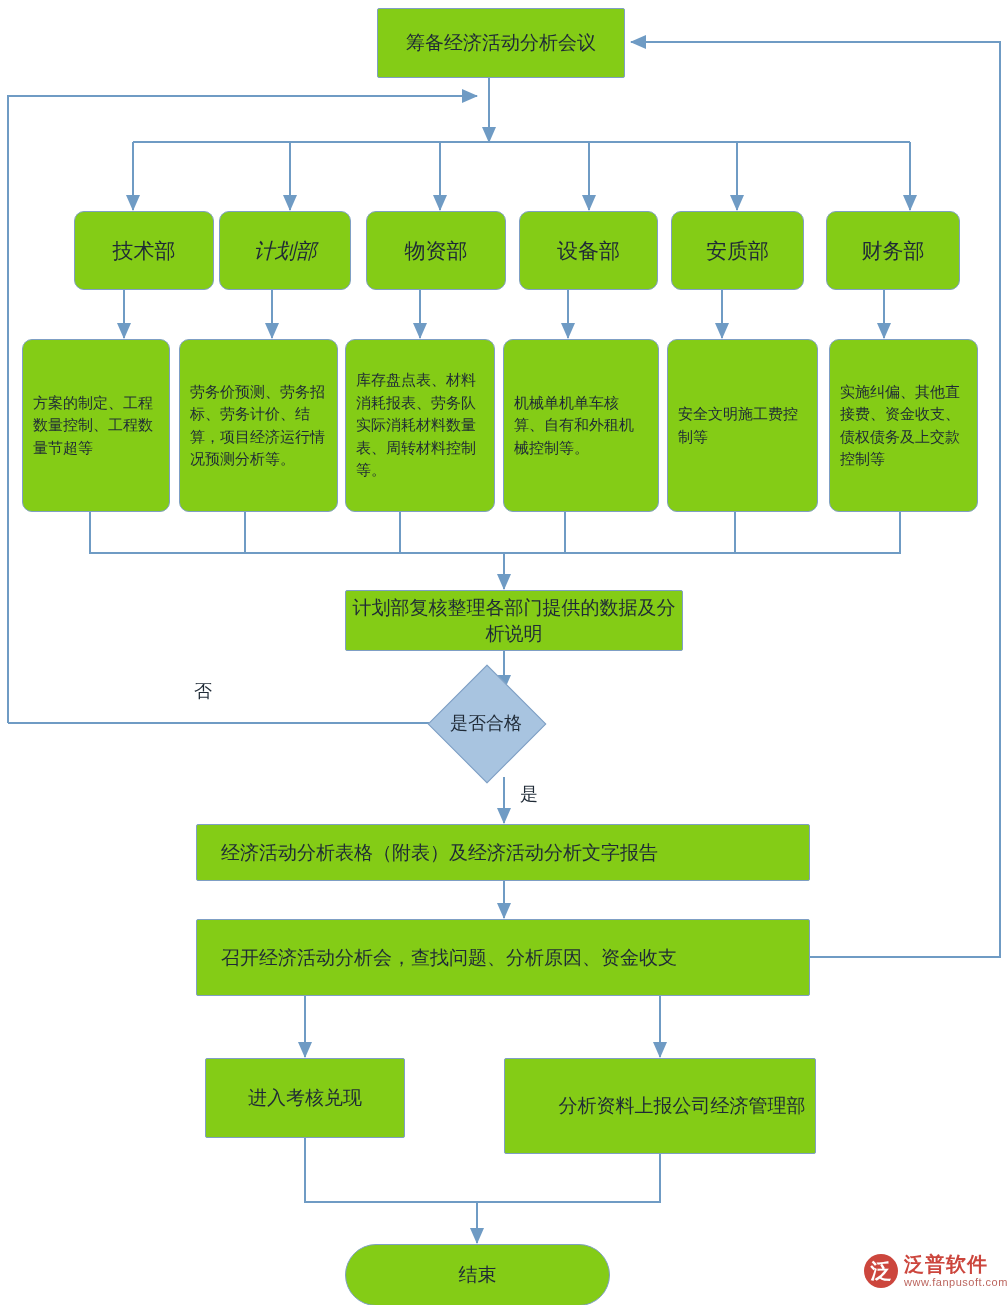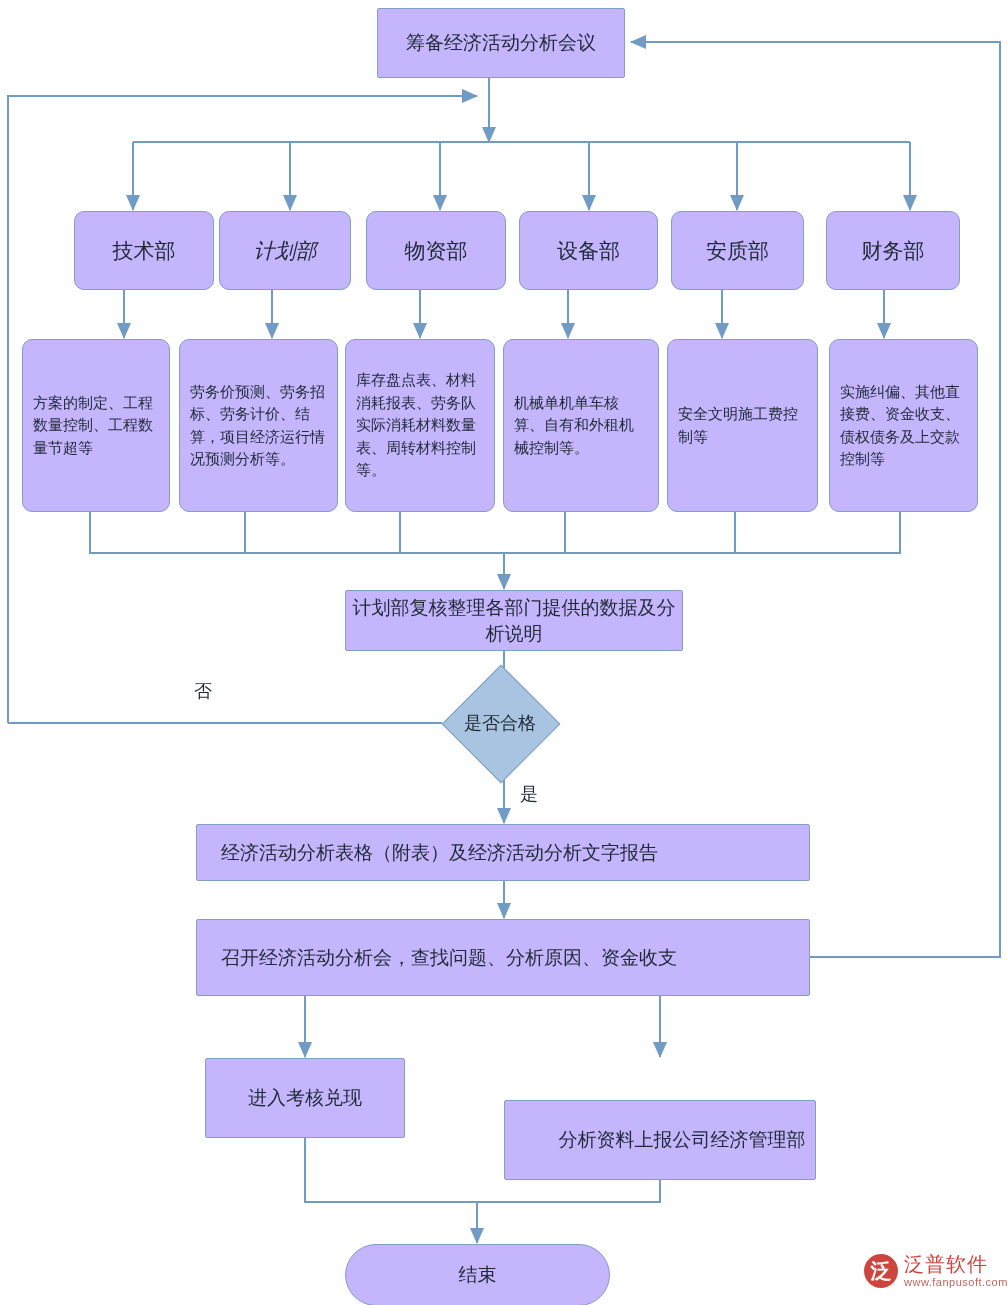--- a/index.html
+++ b/index.html
@@ -21,21 +21,21 @@
     position: absolute;
     left: 0;
     top: 0;
     width: 1008px;
     height: 1305px;
     pointer-events: none;
   }
   .node {
     position: absolute;
     box-sizing: border-box;
-    background: #c4b5fd;
+    background: #84cc16;
     border: 1px solid #7f9fc4;
     color: #1f2a36;
     display: flex;
     align-items: center;
     justify-content: center;
     text-align: center;
     line-height: 1.32;
     border-radius: 8px;
   }
   .node.top-proc {
@@ -125,21 +125,21 @@
     justify-content: center;
   }
   .watermark .wm-text {
     display: flex;
     flex-direction: column;
     line-height: 1.15;
   }
   .watermark .wm-title {
     font-size: 20px;
     color: #c8372d;
-    font-weight: normal;
+    font-weight: bold;
     letter-spacing: 1px;
   }
   .watermark .wm-sub {
     font-size: 11px;
     color: #b5574f;
     letter-spacing: 0.5px;
     text-align: center;
   }
 </style>
 </head>
@@ -243,40 +243,40 @@
     <span>安全文明施工费控制等</span>
   </div>
   <div class="node detail" style="left:829px; top:339px; width:149px; height:173px;">
     <span>实施纠偏、其他直接费、资金收支、债权债务及上交款控制等</span>
   </div>
 
   <div class="node wide" style="left:345px; top:590px; width:338px; height:61px;">
     <span>计划部复核整理各部门提供的数据及分析说明</span>
   </div>
 
-  <div class="diamond" style="left:438px; top:665px; width:124px; height:116px;">
+  <div class="diamond" style="left:424px; top:665px; width:124px; height:116px;">
     <div class="shape"></div>
     <div class="dtext">是否合格</div>
   </div>
 
   <div class="edge-label" style="left:194px; top:679px;">否</div>
   <div class="edge-label" style="left:520px; top:782px;">是</div>
 
   <div class="node wide-left" style="left:196px; top:824px; width:614px; height:57px;">
     <span>经济活动分析表格（附表）及经济活动分析文字报告</span>
   </div>
 
   <div class="node wide-left" style="left:196px; top:919px; width:614px; height:77px;">
     <span>召开经济活动分析会，查找问题、分析原因、资金收支</span>
   </div>
 
   <div class="node wide" style="left:205px; top:1058px; width:200px; height:80px;">
     <span>进入考核兑现</span>
   </div>
-  <div class="node wide" style="left:504px; top:1100px; width:312px; height:80px;padding-left:44px;">
+  <div class="node wide" style="left:504px; top:1058px; width:312px; height:96px;padding-left:44px;">
     <span>分析资料上报公司经济管理部</span>
   </div>
 
   <div class="node terminator" style="left:345px; top:1244px; width:265px; height:62px;">
     <span>结束</span>
   </div>
 
   <div class="watermark" style="left:864px; top:1253px;">
     <div class="wm-mark">泛</div>
     <div class="wm-text">

